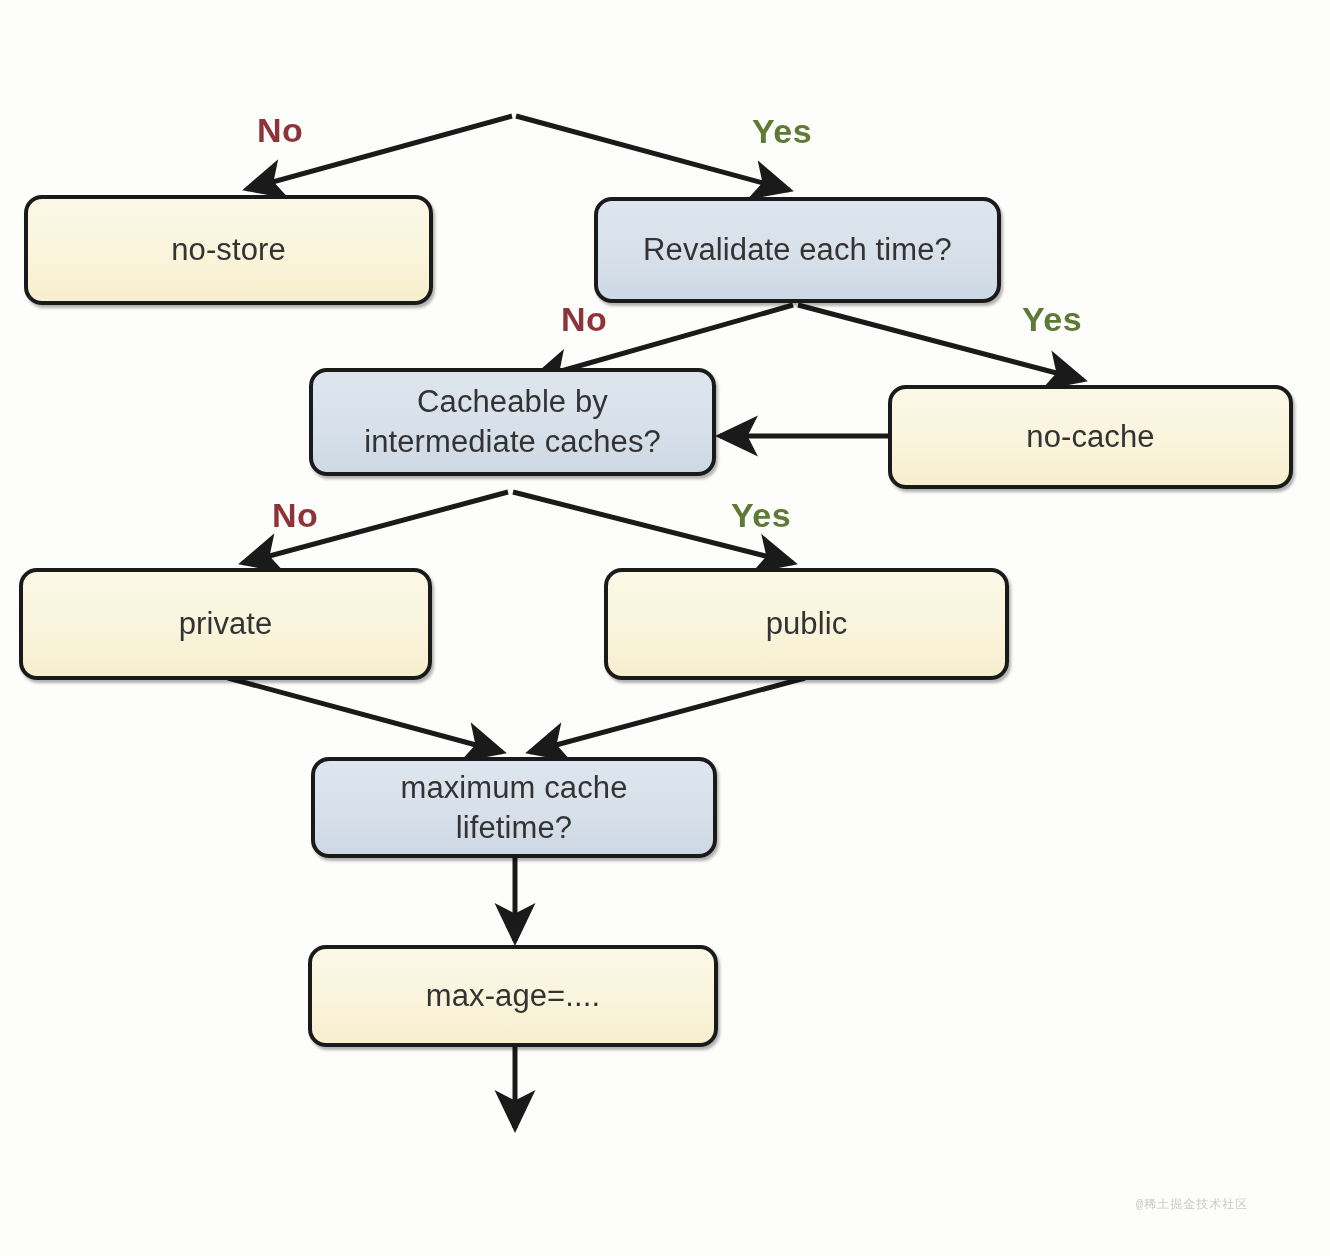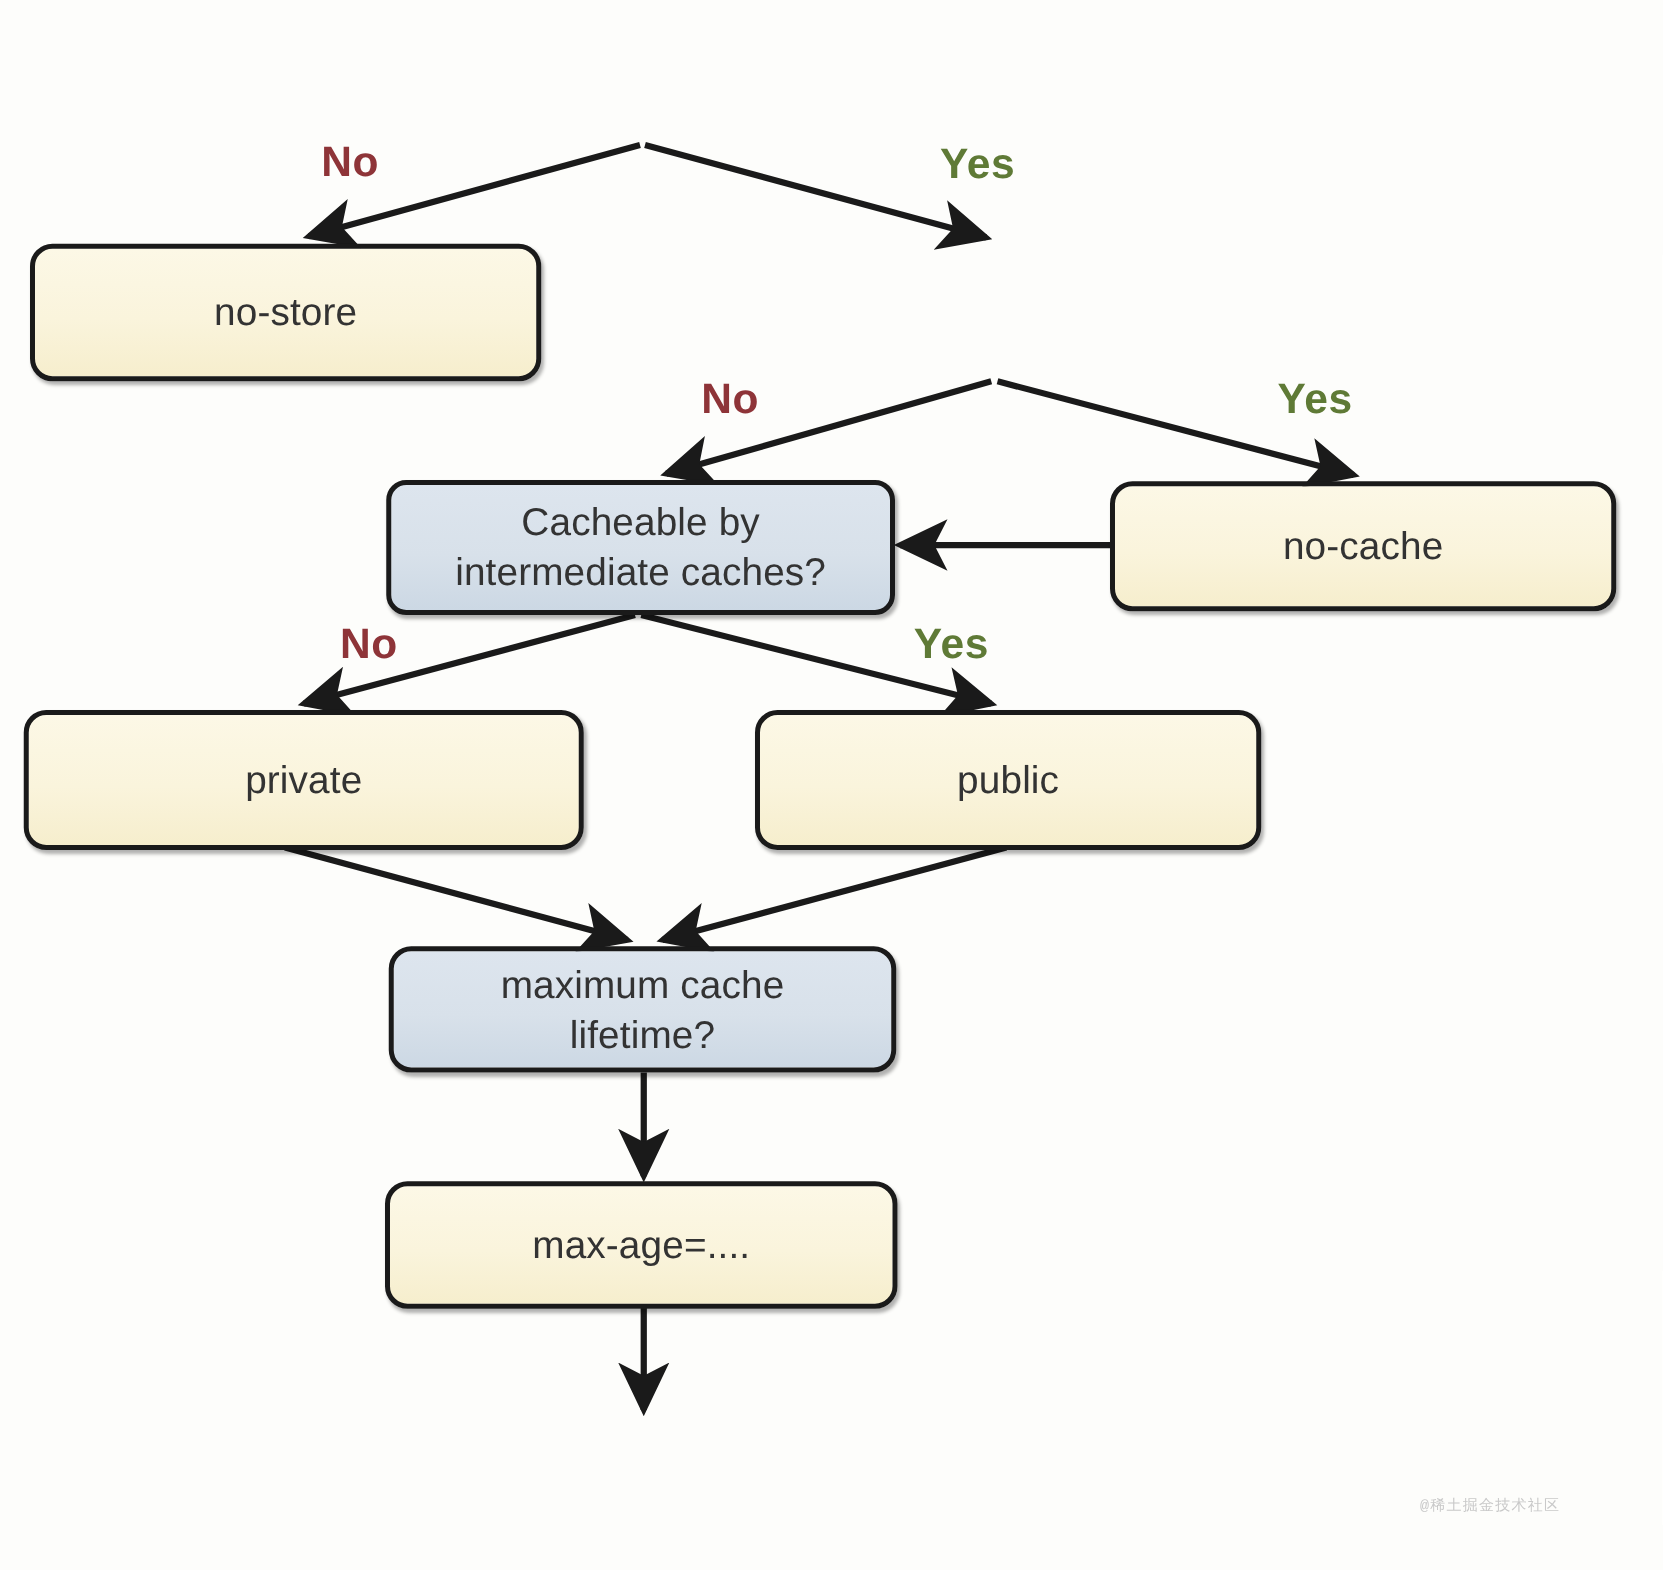--- a/index.html
+++ b/index.html
@@ -104,31 +104,34 @@
     <line x1="515" y1="858" x2="515" y2="941" stroke="#1a1a1a" stroke-width="5" marker-end="url(#arrowhead)"></line>
 
     <line x1="515" y1="1046" x2="515" y2="1128" stroke="#1a1a1a" stroke-width="5" marker-end="url(#arrowhead)"></line>
   </svg>
 
 
   <div class="node action" style="left:24px; top:195px; width:409px; height:110px;">
     <span class="node-text">no-store</span>
   </div>
 
+  <div class="node decision" style="left:594px; top:197px; width:407px; height:106px;">
+    <span class="node-text">Revalidate each time?</span>
+  </div>
 
-  <div class="node decision" style="left:309px; top:384px; width:407px; height:108px;border-radius:16px;">
+  <div class="node decision" style="left:309px; top:368px; width:407px; height:108px;">
     <span class="node-text">Cacheable by
 intermediate caches?</span>
   </div>
 
   <div class="node action" style="left:888px; top:385px; width:405px; height:104px;">
     <span class="node-text">no-cache</span>
   </div>
 
-  <div class="node action" style="left:19px; top:568px; width:448px; height:112px;">
+  <div class="node action" style="left:19px; top:568px; width:413px; height:112px;">
     <span class="node-text">private</span>
   </div>
 
   <div class="node action" style="left:604px; top:568px; width:405px; height:112px;">
     <span class="node-text">public</span>
   </div>
 
   <div class="node decision" style="left:311px; top:757px; width:406px; height:101px;">
     <span class="node-text">maximum cache
 lifetime?</span>

